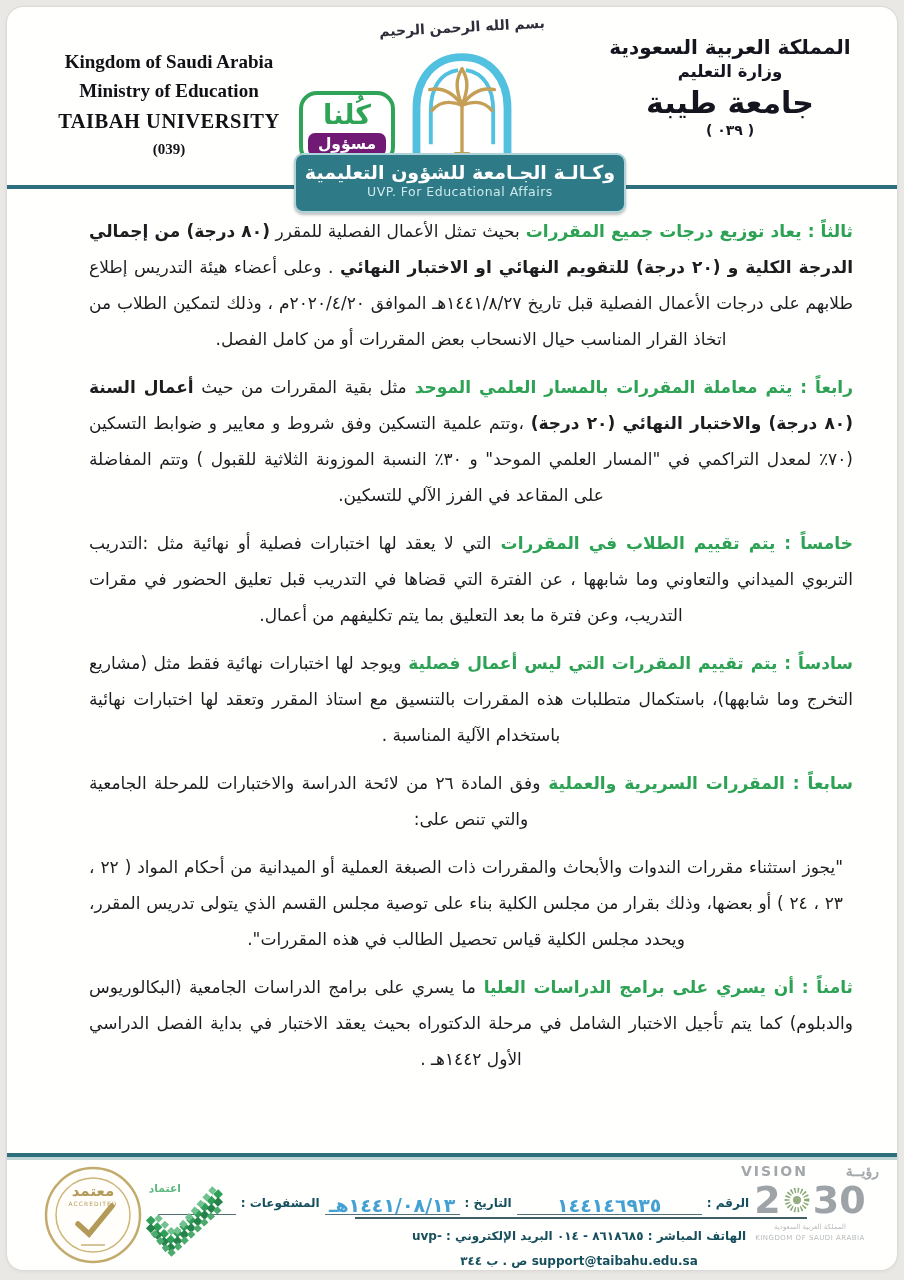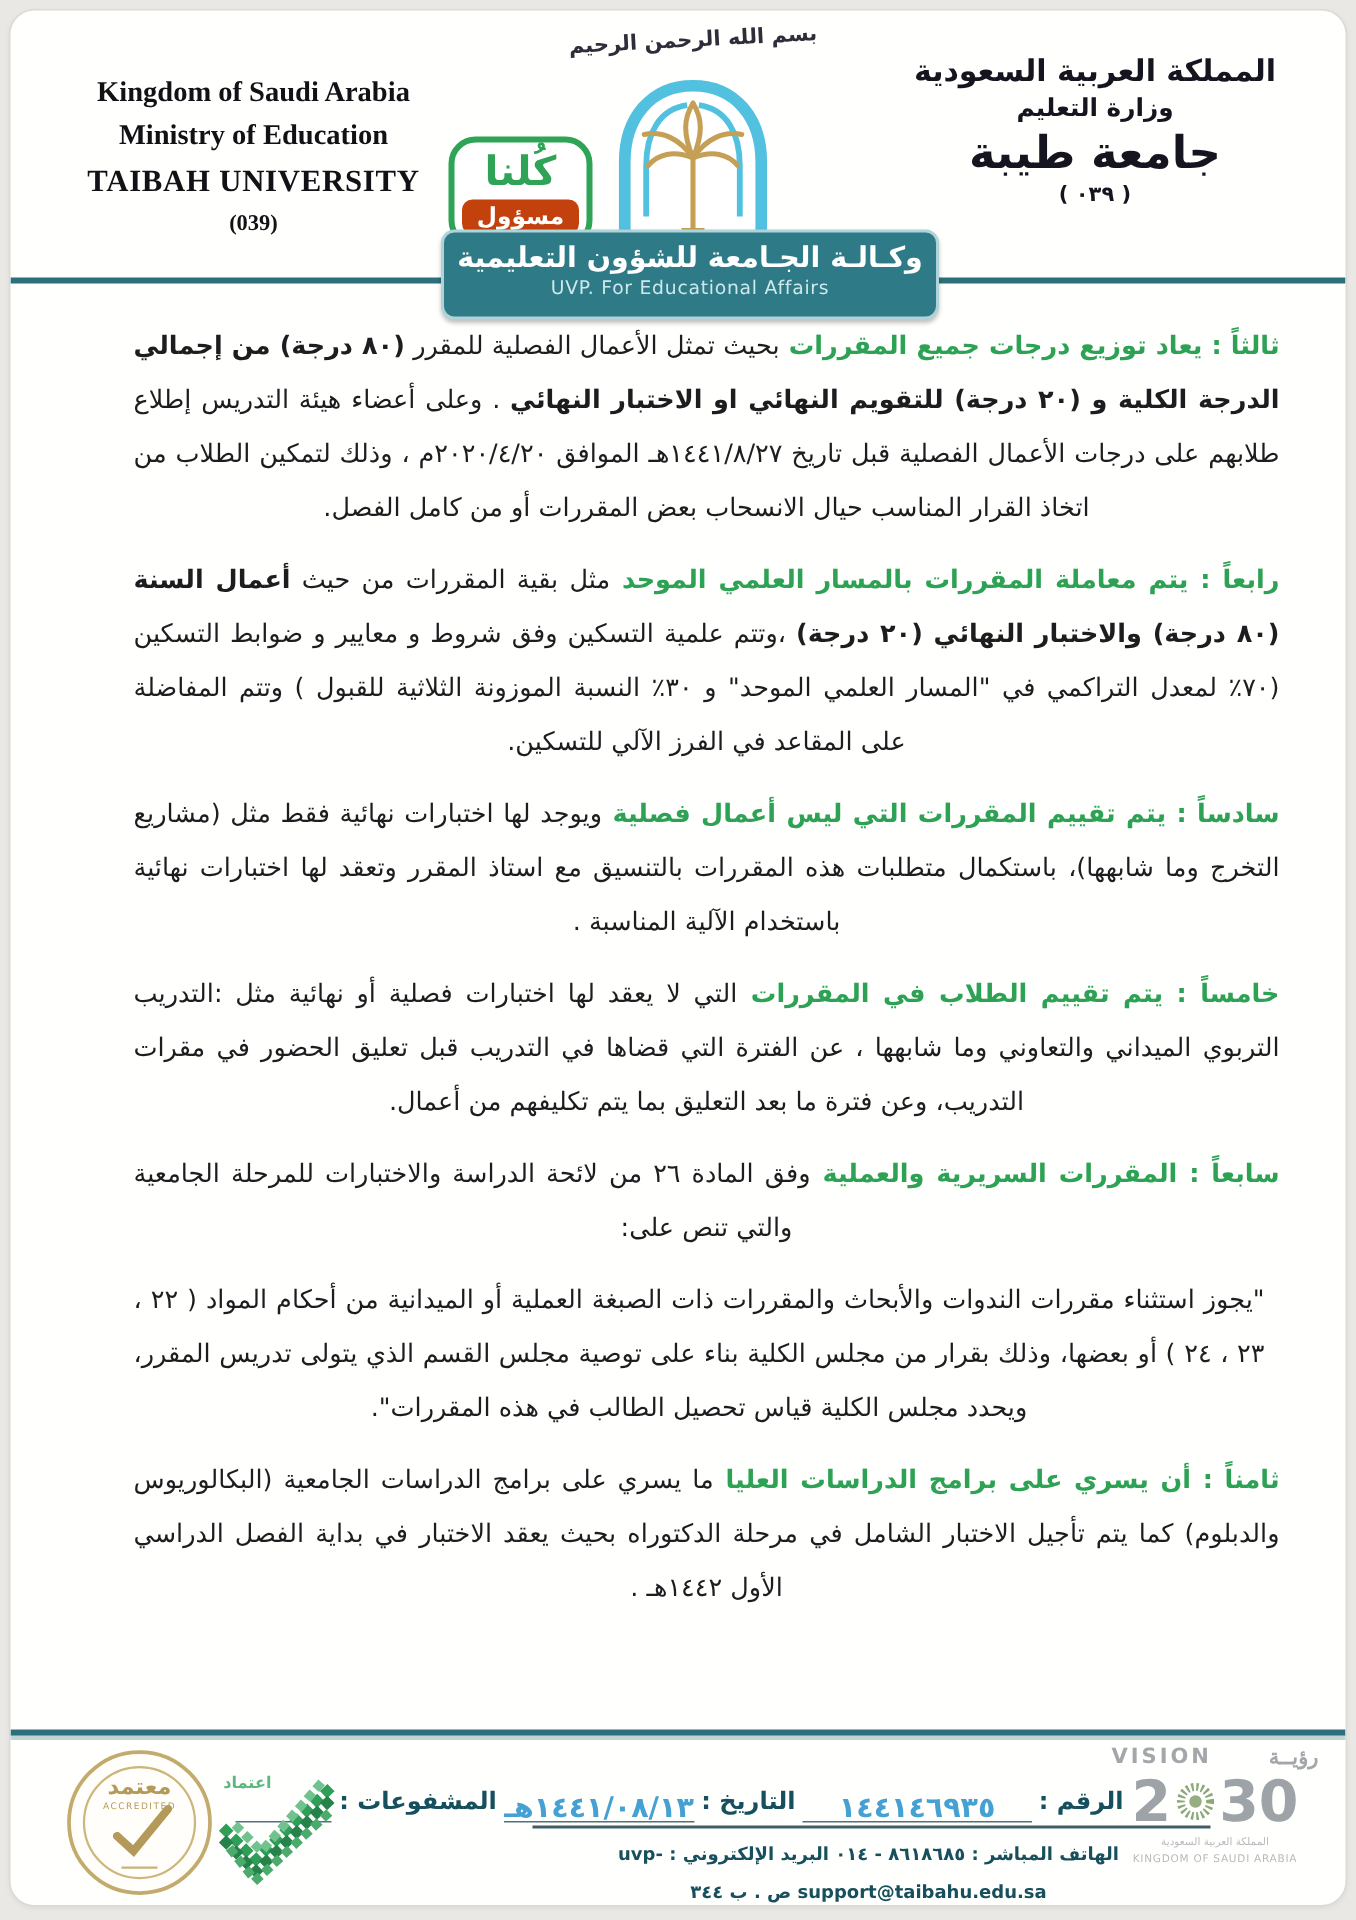--- a/index.html
+++ b/index.html
@@ -16,21 +16,21 @@
 
   .hdr-en { position:absolute; top:40px; left:18px; width:288px; text-align:center;
             font-family:"Liberation Serif", serif; font-weight:bold; color:#111116; line-height:1.55; }
   .hdr-en .l1,.hdr-en .l2 { font-size:19px; }
   .hdr-en .l3 { font-size:20.5px; letter-spacing:.5px; }
   .hdr-en .l4 { font-size:15px; }
 
   .badge { position:absolute; top:84px; left:292px; width:96px; background:#fff;
            border:4px solid #2fa356; border-radius:18px; padding:5px 5px 5px; text-align:center; }
   .badge-top { font-size:27px; font-weight:bold; color:#2fa356; line-height:1.1; }
-  .badge-pill { margin-top:3px; background:#c2410c; color:#fff; font-size:15.5px; font-weight:bold;
+  .badge-pill { margin-top:3px; background:#701a75; color:#fff; font-size:15.5px; font-weight:bold;
                 border-radius:7px; padding:2px 3px 3px; }
 
   .logo { position:absolute; top:46px; left:390px; width:130px; height:150px; }
 
   .hdr-ar { position:absolute; top:28px; right:38px; width:258px; text-align:center;
             color:#15151f; direction:rtl; }
   .hdr-ar .a1 { font-size:20px; font-weight:bold; }
   .hdr-ar .a2 { font-size:16.5px; font-weight:bold; margin-top:3px; }
   .hdr-ar .a3 { font-size:30px; font-weight:bold; margin-top:4px; }
   .hdr-ar .a4 { font-size:14px; font-weight:bold; margin-top:2px; }
@@ -51,21 +51,21 @@
   .para .green { color:#2da254; font-weight:bold; }
   .para .bold  { font-weight:bold; }
   .para.quote { padding-right:10px; }
 
   
   .f-line { position:absolute; top:1146px; left:0; right:0; height:3.5px; background:#2d6f7c;
             box-shadow:0 3px 0 rgba(45,111,124,.30); }
 
   .fields { position:absolute; top:1162px; right:148px; left:150px; height:46px;
             direction:rtl; display:flex; align-items:flex-end; gap:5px; }
-  .flabel { font-size:16px; font-weight:bold; color:#16505e; padding-bottom:5px; white-space:nowrap; }
+  .flabel { font-size:12px; font-weight:bold; color:#16505e; padding-bottom:5px; white-space:nowrap; }
   .fline { border-bottom:1.5px solid #53707a; text-align:center; }
   .fline .fval { display:block; font-size:19px; font-weight:bold; color:#45a1d3;
                  letter-spacing:1px; transform:translateY(2px); white-space:nowrap; }
   .fline.num { width:185px; }
   .fline.date { width:135px; }
   .fline.attach { width:78px; }
 
   .sepline { position:absolute; top:1210px; left:348px; width:452px; height:2px; background:#3f5f68; }
 
   .contact { position:absolute; top:1217px; left:338px; width:468px; direction:rtl;
@@ -131,22 +131,22 @@
   <div class="hline"></div>
 
   <div class="banner">
     <div class="banner-ar">وكـالـة الجـامعة للشؤون التعليمية</div>
     <div class="banner-en">UVP. For Educational Affairs</div>
   </div>
 
   <main class="bodytext">
       <div class="para"><span class="green">ثالثاً : يعاد توزيع درجات جميع المقررات </span><span class="normal">بحيث تمثل الأعمال الفصلية للمقرر </span><span class="bold">(٨٠ درجة) من إجمالي الدرجة الكلية و (٢٠ درجة) للتقويم النهائي او الاختبار النهائي</span><span class="normal"> . وعلى أعضاء هيئة التدريس إطلاع طلابهم على درجات الأعمال الفصلية قبل تاريخ ١٤٤١/٨/٢٧هـ الموافق ٢٠٢٠/٤/٢٠م ، وذلك لتمكين الطلاب من اتخاذ القرار المناسب حيال الانسحاب بعض المقررات أو من كامل الفصل.</span></div>
       <div class="para"><span class="green">رابعاً : يتم معاملة المقررات بالمسار العلمي الموحد </span><span class="normal">مثل بقية المقررات من حيث </span><span class="bold">أعمال السنة (٨٠ درجة) والاختبار النهائي (٢٠ درجة)</span><span class="normal"> ،وتتم علمية التسكين وفق شروط و معايير و ضوابط التسكين (٧٠٪ لمعدل التراكمي في "المسار العلمي الموحد" و ٣٠٪ النسبة الموزونة الثلاثية للقبول ) وتتم المفاضلة على المقاعد في الفرز الآلي للتسكين.</span></div>
+      <div class="para"><span class="green">خامساً : يتم تقييم الطلاب في المقررات </span><span class="normal">التي لا يعقد لها اختبارات فصلية أو نهائية مثل :التدريب التربوي الميداني والتعاوني وما شابهها ، عن الفترة التي قضاها في التدريب قبل تعليق الحضور في مقرات التدريب، وعن فترة ما بعد التعليق بما يتم تكليفهم من أعمال.</span></div>
       <div class="para"><span class="green">سادساً : يتم تقييم المقررات التي ليس أعمال فصلية </span><span class="normal">ويوجد لها اختبارات نهائية فقط مثل (مشاريع التخرج وما شابهها)، باستكمال متطلبات هذه المقررات بالتنسيق مع استاذ المقرر  وتعقد لها اختبارات نهائية باستخدام الآلية المناسبة .</span></div>
-      <div class="para"><span class="green">خامساً : يتم تقييم الطلاب في المقررات </span><span class="normal">التي لا يعقد لها اختبارات فصلية أو نهائية مثل :التدريب التربوي الميداني والتعاوني وما شابهها ، عن الفترة التي قضاها في التدريب قبل تعليق الحضور في مقرات التدريب، وعن فترة ما بعد التعليق بما يتم تكليفهم من أعمال.</span></div>
       <div class="para"><span class="green">سابعاً : المقررات السريرية والعملية </span><span class="normal">وفق المادة ٢٦ من لائحة الدراسة والاختبارات للمرحلة الجامعية والتي تنص على:</span></div>
       <div class="para quote"><span class="normal">"يجوز استثناء مقررات الندوات والأبحاث والمقررات ذات الصبغة العملية أو الميدانية من أحكام المواد ( ٢٢ ، ٢٣ ، ٢٤ ) أو بعضها، وذلك بقرار من مجلس الكلية بناء على توصية مجلس القسم الذي يتولى تدريس المقرر، ويحدد مجلس الكلية قياس تحصيل الطالب في هذه المقررات".</span></div>
       <div class="para"><span class="green">ثامناً : أن يسري على برامج الدراسات العليا </span><span class="normal">ما يسري على برامج الدراسات الجامعية (البكالوريوس والدبلوم) كما يتم تأجيل الاختبار الشامل في مرحلة الدكتوراه بحيث يعقد الاختبار في بداية الفصل الدراسي الأول ١٤٤٢هـ .</span></div>
     </main>
 
   <div class="f-line"></div>
 
   <div class="fields">
     <span class="flabel">الرقم :</span>
     <span class="fline num">

